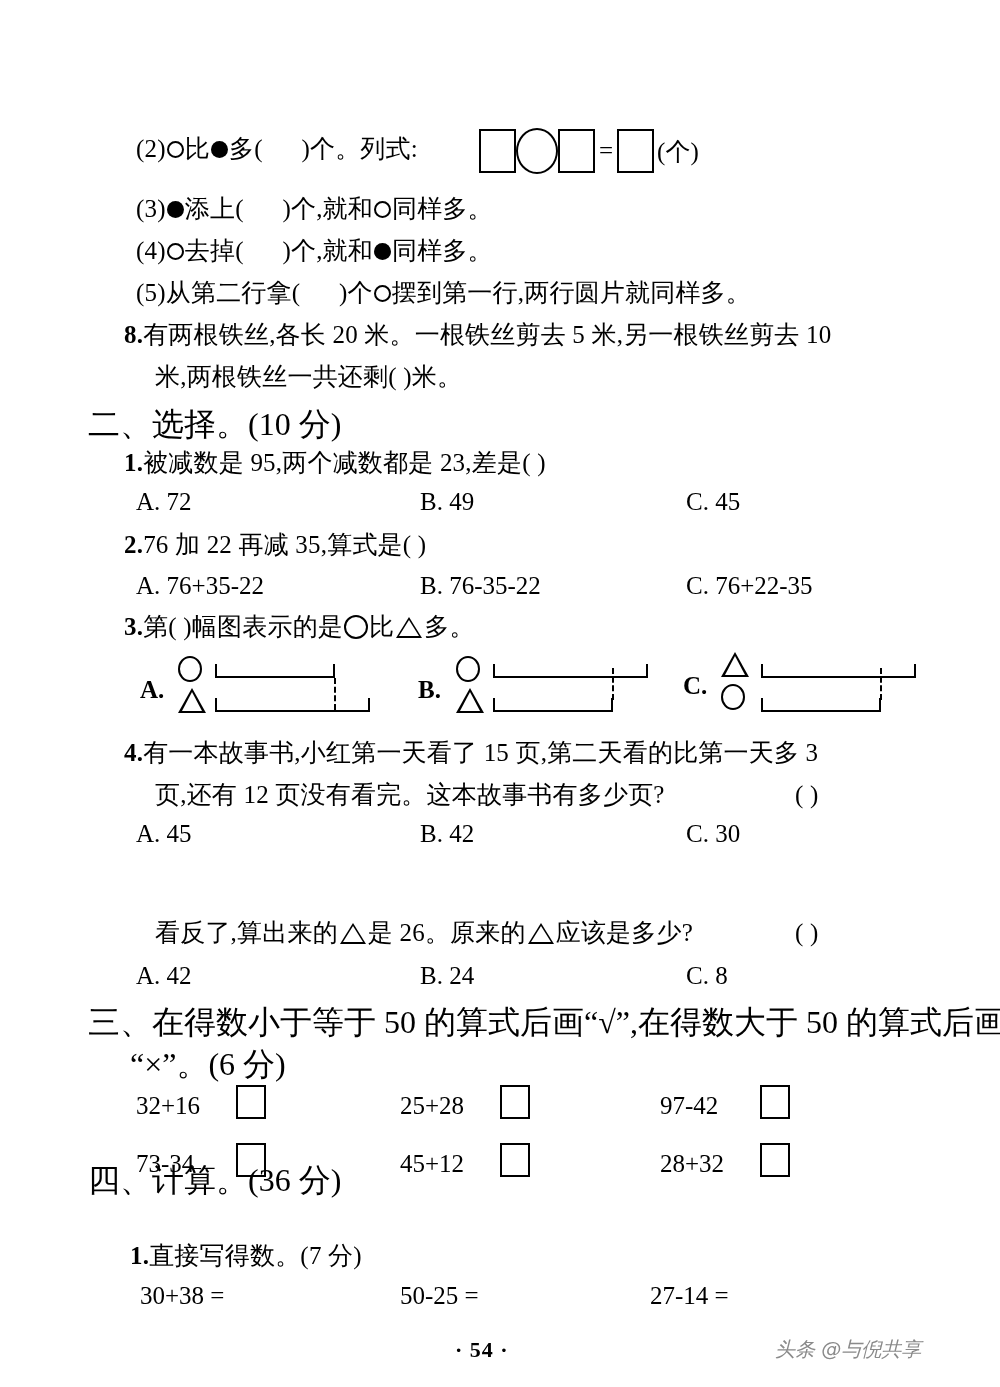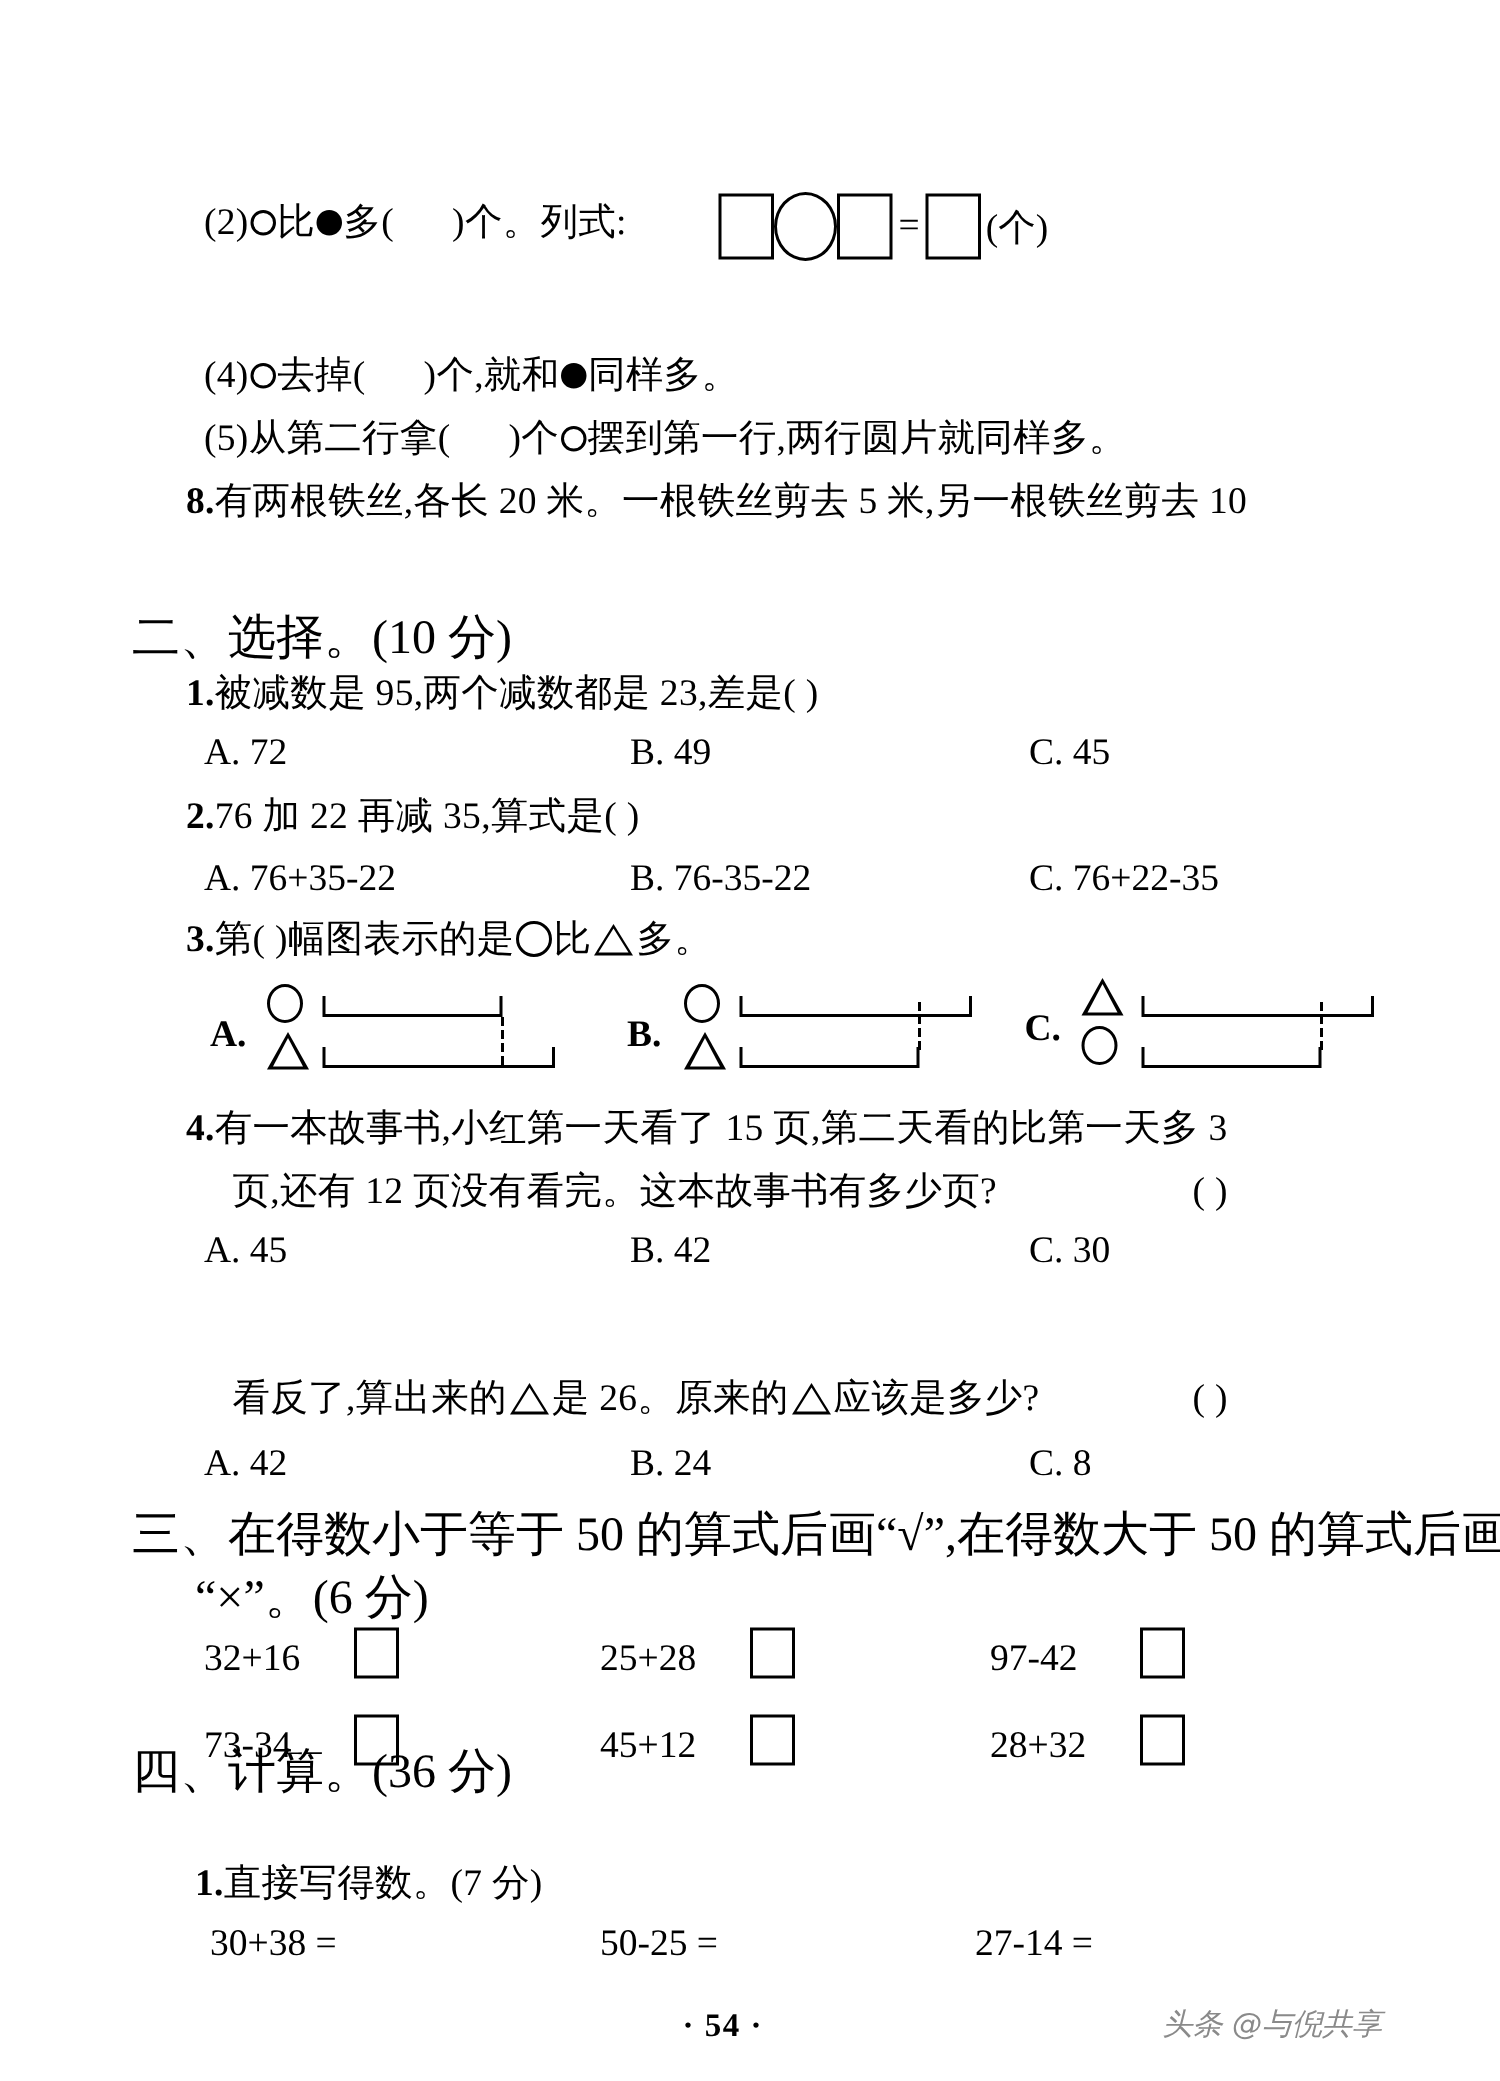--- a/index.html
+++ b/index.html
@@ -240,32 +240,36 @@
 
   <div class="formula" style="left:479px; top:129px;">
     <div class="f-box"></div>
     <div class="f-circ"></div>
     <div class="f-box"></div>
     <div class="f-eq">=</div>
     <div class="f-box"></div>
     <div class="f-tail">(个)</div>
   </div>
 
+  <div class="line" style="left:136px; top:196px;">
+    <span>(3)</span><span class="o-fill"></span><span>添上(</span>&nbsp;&nbsp;&nbsp;&nbsp;&nbsp;&nbsp;<span>)个,就和</span><span class="o-open"></span><span>同样多。</span>
+  </div>
 
   <div class="line" style="left:136px; top:238px;">
     <span>(4)</span><span class="o-open"></span><span>去掉(</span>&nbsp;&nbsp;&nbsp;&nbsp;&nbsp;&nbsp;<span>)个,就和</span><span class="o-fill"></span><span>同样多。</span>
   </div>
 
   <div class="line" style="left:136px; top:280px;">
     <span>(5)</span><span>从第二行拿(</span>&nbsp;&nbsp;&nbsp;&nbsp;&nbsp;&nbsp;<span>)个</span><span class="o-open"></span><span>摆到第一行,两行圆片就同样多。</span>
   </div>
 
   <div class="line" style="left:124px; top:322px;">
     <span class="qnum">8.</span><span>有两根铁丝,各长 20 米。一根铁丝剪去 5 米,另一根铁丝剪去 10</span>
   </div>
+  <div class="line" style="left:155px; top:364px;">米,两根铁丝一共还剩(        )米。</div>
 
   <div class="sec-head" style="left:88px; top:408px;">二、选择。(10 分)</div>
 
   <div class="line" style="left:124px; top:450px;">
     <span class="qnum">1.</span><span>被减数是 95,两个减数都是 23,差是(            )</span>
   </div>
   <div class="opt-row" style="left:0px; top:488px;padding-left:48px;">
     <span class="opt" style="left:136px;">A. 72</span>
     <span class="opt" style="left:420px;">B. 49</span>
     <span class="opt" style="left:686px;">C. 45</span>

